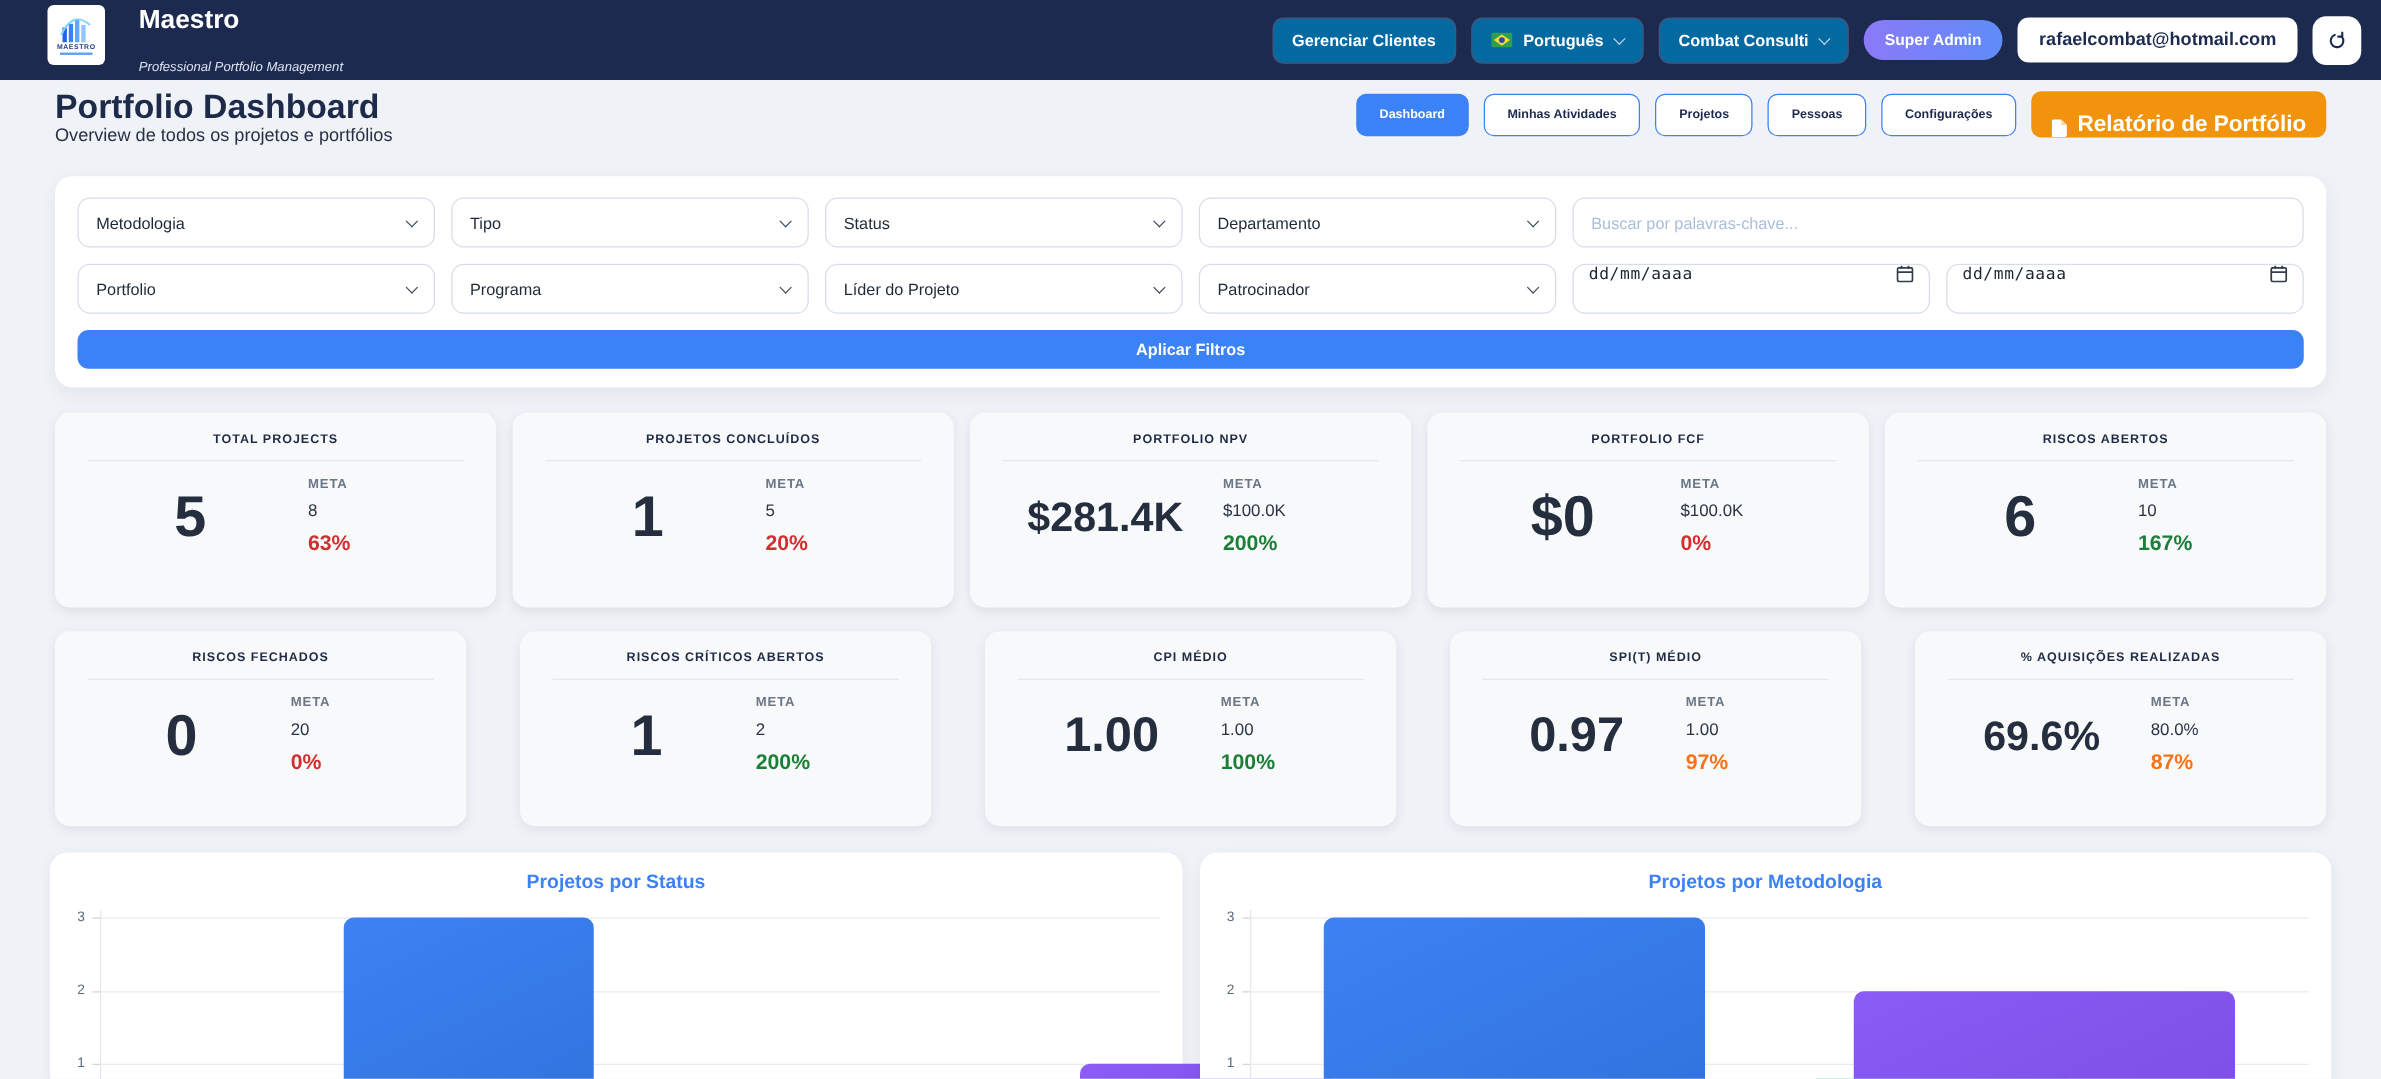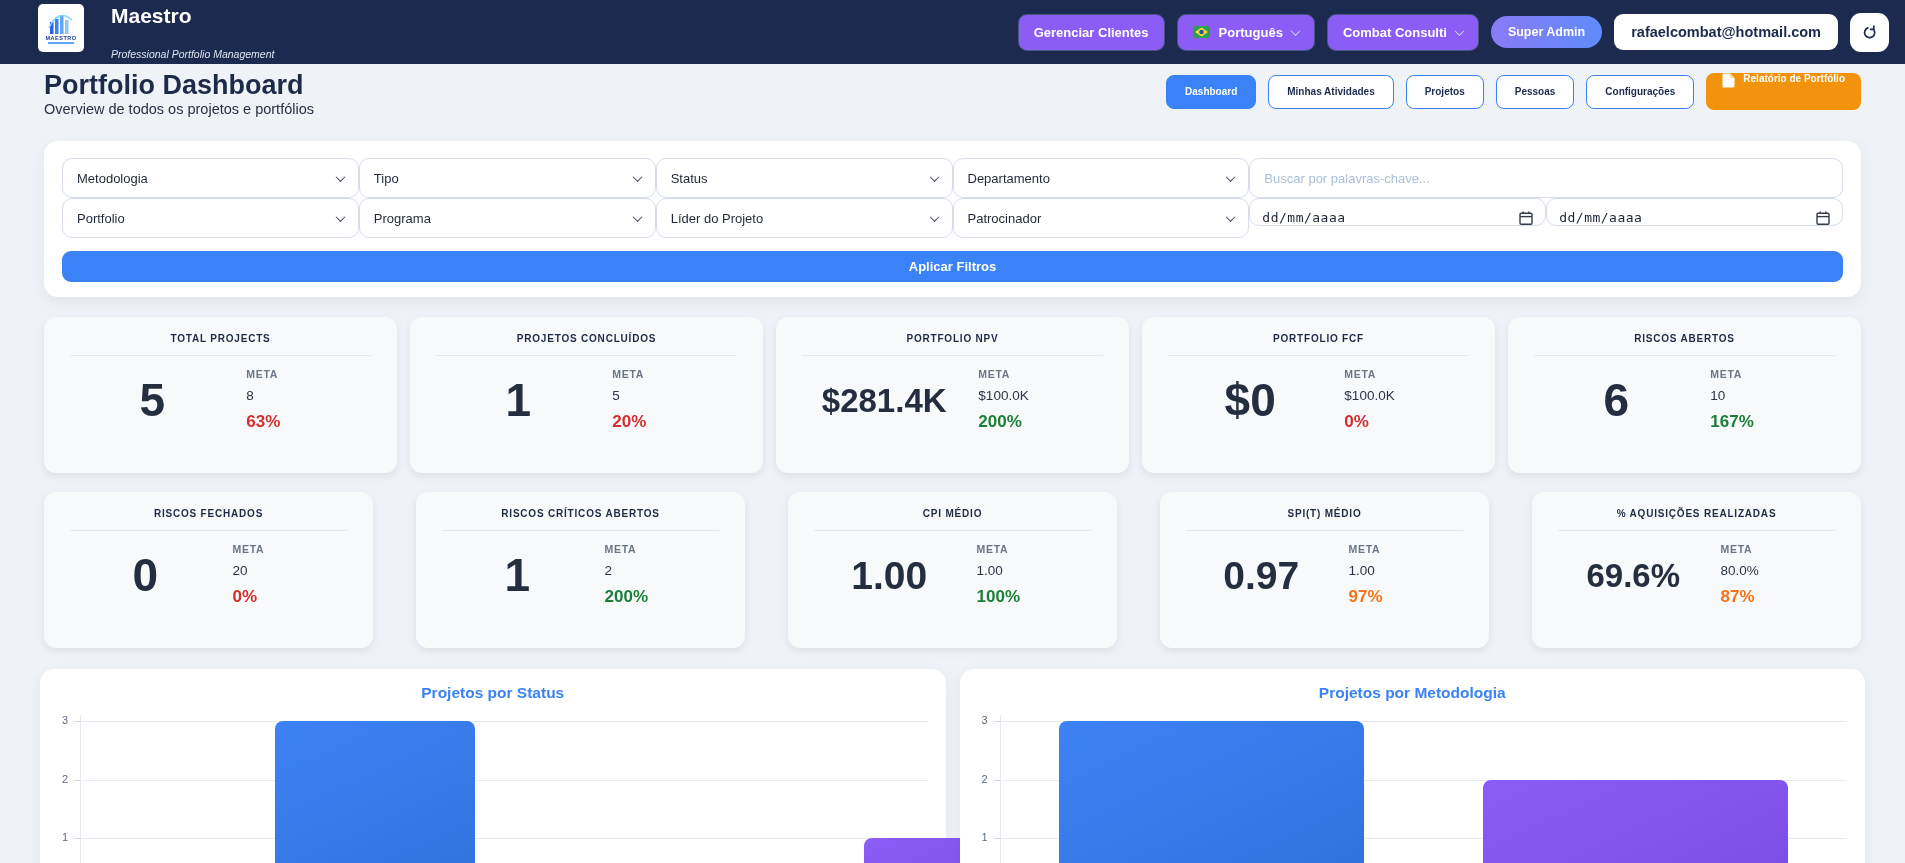--- a/index.html
+++ b/index.html
@@ -9,45 +9,45 @@
 
   
   .hdr { height: 64px; background: #1d2a4f; display: flex; align-items: center; justify-content: space-between; padding: 0 16px 0 38px; }
   .brand-wrap { display: flex; align-items: flex-start; gap: 27px; }
   .logo-box { width: 46px; height: 48px; background: #fff; border-radius: 5px; display: flex; flex-direction: column; align-items: center; justify-content: center; padding-top: 2px; }
   .logo-text { font-size: 5.5px; font-weight: 700; color: #1e3a8a; letter-spacing: .5px; margin-top: 1px; }
   .logo-underline { width: 26px; height: 2px; background: #60a5fa; margin-top: 1px; }
   .brand-name { color: #fff; font-size: 21px; font-weight: 700; line-height: 1.1; }
   .brand-tag { color: #dbe3f0; font-size: 10.5px; font-style: italic; margin-top: 21px; }
   .hdr-right { display: flex; align-items: center; gap: 12px; }
-  .hdr-btn, .hdr-select { height: 37px; padding: 0 15px; background: #8b5cf6; border: 1px solid #47557f; border-radius: 9px; color: #fff; font-weight: 700; font-size: 13px; display: flex; align-items: center; gap: 9px; }
+  .hdr-btn, .hdr-select { height: 37px; padding: 0 15px; background: #0369a1; border: 1px solid #47557f; border-radius: 9px; color: #fff; font-weight: 700; font-size: 13px; display: flex; align-items: center; gap: 9px; }
   .chev { width: 7px; height: 7px; border-right: 1.8px solid currentColor; border-bottom: 1.8px solid currentColor; transform: rotate(45deg) translate(-1px,-1px); display: inline-block; }
   .chev-light { color: #cdd6e6; }
   .chev-dark { color: #3c4757; }
   .badge { background: linear-gradient(90deg, #8b7af8, #5f8cf8); color: #fff; font-size: 12.5px; font-weight: 700; padding: 9px 17px; border-radius: 999px; }
   .email-box { background: #fff; border-radius: 9px; padding: 10px 17px; font-weight: 700; font-size: 14.5px; color: #1d2a4f; }
   .icon-btn { width: 39px; height: 39px; border-radius: 11px; background: #fff; border: none; display: flex; align-items: center; justify-content: center; }
 
   
   .hero { display: flex; justify-content: space-between; align-items: flex-start; padding: 6px 44px 0 44px; }
   .page-title { font-size: 27px; font-weight: 700; color: #1e2a4a; }
   .page-sub { font-size: 14.5px; color: #273043; }
   .hero-right { display: flex; gap: 12px; align-items: center; margin-top: 3px; }
   .tabs-row { display: flex; gap: 12px; }
   .tab { height: 34px; padding: 0 18px; border-radius: 8px; border: 1px solid #3b82f6; background: #fff; color: #1d2a4f; font-weight: 700; font-size: 10px; white-space: nowrap; }
   .tab-active { background: #3b82f6; color: #fff; }
-  .report-btn { height: 37px; padding: 0 16px; border-radius: 8px; background: #f2930d; color: #fff; font-weight: 700; font-size: 10px; display: flex; align-items: flex-start; gap: 8px; border: none; white-space: nowrap; }
+  .report-btn { height: 37px; padding: 0 16px; border-radius: 8px; background: #f2930d; color: #fff; font-weight: 700; font-size: 18px; display: flex; align-items: flex-end; gap: 8px; border: none; white-space: nowrap; }
 
   
   .filters-card { margin: 24px 44px 0; background: #fff; border-radius: 14px; padding: 17px 18px 15px; box-shadow: 0 5px 16px rgba(15,23,42,.06); }
-  .f-grid { display: grid; grid-template-columns: repeat(6, 1fr); }
+  .f-grid { display: grid; grid-template-columns: repeat(6, 1fr); gap: 13px; }
   .fsel { display: flex; align-items: center; justify-content: space-between; height: 40px; padding: 0 14px; border: 1px solid #d7dde8; border-radius: 10px; background: #fff; font-size: 13px; color: #1f2937; cursor: pointer; }
   .search-input { height: 40px; border: 1px solid #d7dde8; border-radius: 10px; padding: 0 14px; font-size: 13px; color: #1f2937; outline: none; grid-column: 5 / 7; font-family: "Liberation Sans", sans-serif; }
   .search-input::placeholder { color: #a9bed8; }
-  .date-box { display: flex; align-items: flex-end; justify-content: space-between; height: 28px; padding: 0 12px; border: 1px solid #d7dde8; border-radius: 10px; background: #fff; cursor: pointer; }
+  .date-box { display: flex; align-items: flex-start; justify-content: space-between; height: 40px; padding: 0 12px; border: 1px solid #d7dde8; border-radius: 10px; background: #fff; cursor: pointer; }
   .date-text { font-family: "DejaVu Sans Mono", monospace; font-size: 13px; color: #1b2433; letter-spacing: .5px; }
   .cal-ic { display: flex; align-items: center; }
   .apply-btn { width: 100%; height: 31px; margin-top: 13px; background: #3b82f6; color: #fff; border: none; border-radius: 9px; font-weight: 700; font-size: 13px; }
 
   
   .kpi-row { display: grid; grid-template-columns: repeat(5, 1fr); gap: 13px; margin: 20px 44px 0; }
   .kpi-row-2 { margin-top: 19px; gap: 43px; }
   .kpi-card { background: #f8f9fb; border-radius: 12px; box-shadow: 0 3px 9px rgba(15,23,42,.08); height: 156px; }
   .kpi-title { font-size: 10px; font-weight: 700; letter-spacing: .8px; color: #1f2a44; text-align: center; padding: 16px 8px 11px; white-space: nowrap; overflow: hidden; }
   .kpi-div { height: 1px; background: #e3e7ee; margin: 0 26px; }

